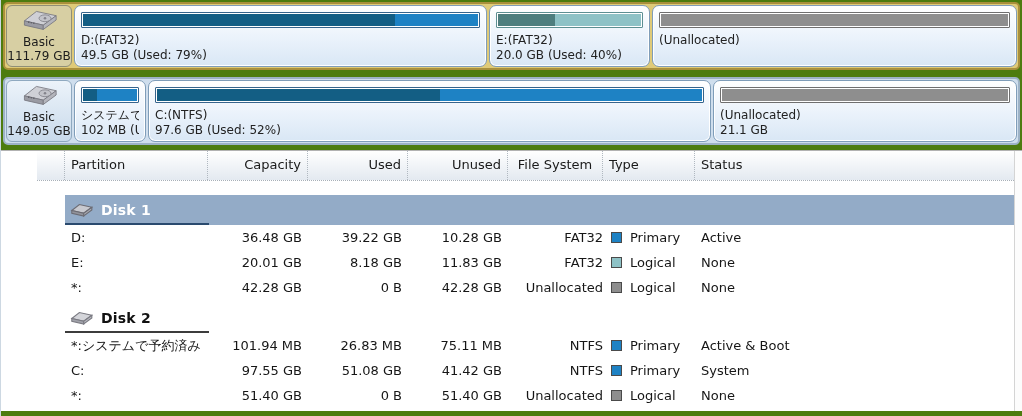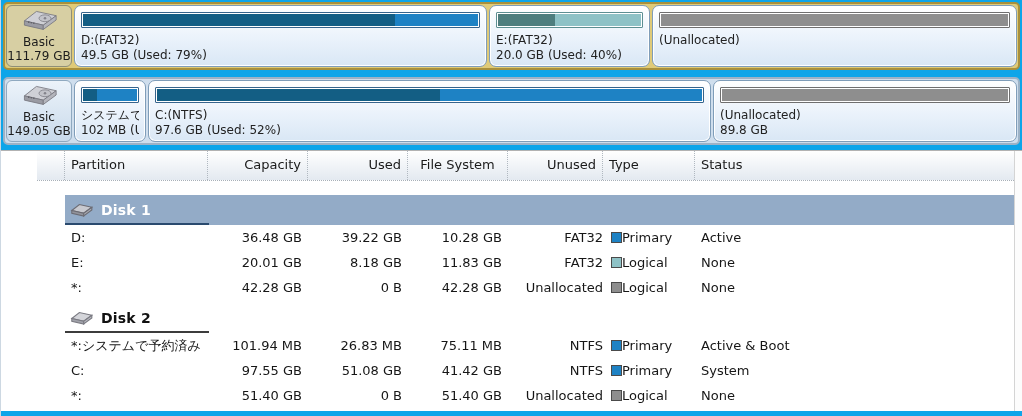--- a/index.html
+++ b/index.html
@@ -1,17 +1,17 @@
 <!DOCTYPE html>
 <html><head>
 <meta charset="utf-8">
 <style>
   html,body{margin:0;padding:0;background:#ffffff;}
   .screen{
-    position:relative;width:1022px;height:416px;background:#0ea5e9;
+    position:relative;width:1022px;height:416px;background:#4d7c0f;
     font-family:"DejaVu Sans","Liberation Sans",sans-serif;
     overflow:hidden;border-left:1px solid #cdd8e2;box-sizing:border-box;
   }
   
   .disk-area{padding-top:2px;}
   .disk-strip{
     display:flex;height:68px;margin:0 2px;border-radius:5px;box-sizing:border-box;
   }
   .disk-strip.selected{border:2px solid #a9903c;background:#dfca78;margin-bottom:7px;}
   .disk-strip.normal{border:2px solid #9db2c6;background:#cfdeed;}
@@ -74,21 +74,21 @@
   .gline{position:absolute;left:0;bottom:0;height:2px;width:144px;}
   .g1 .gline{background:#2a4a6e;}
   .g2 .gline{background:#3c3c3c;height:2px;}
   .row{height:25px;align-items:center;font-size:13px;color:#161616;}
   .cell{white-space:nowrap;overflow:hidden;}
   .cell.l{padding-left:6px;}
   .cell.r{text-align:right;padding-right:6px;}
   .cell.c{text-align:right;}
   .typecell{display:flex;align-items:center;}
   .sq{width:11px;height:11px;border:1px solid #4a4a4a;margin-left:8px;flex:none;box-sizing:border-box;}
-  .typelabel{}
+  .typelabel{margin-left:8px;}
   .right-rail{position:absolute;top:0;right:0;bottom:0;width:7px;background:#fcfcfc;border-left:1px solid #d4d4d4;}
 </style>
 </head>
 <body>
 
 <div class="screen">
 
   <div class="disk-area">
 
     <div class="disk-strip selected">
@@ -167,34 +167,34 @@
         <div class="pname">C:(NTFS)</div>
         <div class="pinfo">97.6 GB (Used: 52%)</div>
       </div>
 
       <div class="part kind-unallocated w-rest">
         <div class="bar">
             <div class="bar-used" style="width: 100%; background: rgb(142, 142, 142);"></div>
             <div class="bar-free"></div>
           </div>
         <div class="pname">(Unallocated)</div>
-        <div class="pinfo">89.8 GB</div>
+        <div class="pinfo">21.1 GB</div>
       </div>
     </div>
   </div>
 
   <div class="ptable">
 
     <div class="grid thead">
       <div class="th"></div>
       <div class="th l">Partition</div>
       <div class="th r">Capacity</div>
       <div class="th r">Used</div>
+      <div class="th r">Unused</div>
       <div class="th c">File System</div>
-      <div class="th r">Unused</div>
       <div class="th l">Type</div>
       <div class="th l last">Status</div>
     </div>
 
     <div class="grid group-row g1">
       <div></div>
       <div class="gband">
         <svg class="gicon" width="26" height="16" viewBox="0 0 48 28">
           <path d="M7 15 L21 4 L44 9 L29 20 Z" fill="#c8c9cf" stroke="#6b6b73" stroke-width="2"></path>
           <path d="M7 15 L29 20 L29 25 L7 20 Z" fill="#92939b" stroke="#6b6b73" stroke-width="2"></path>

